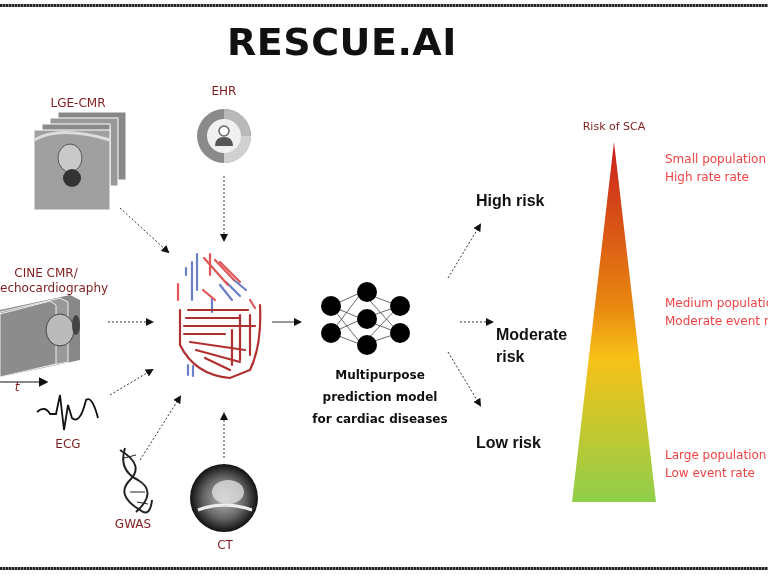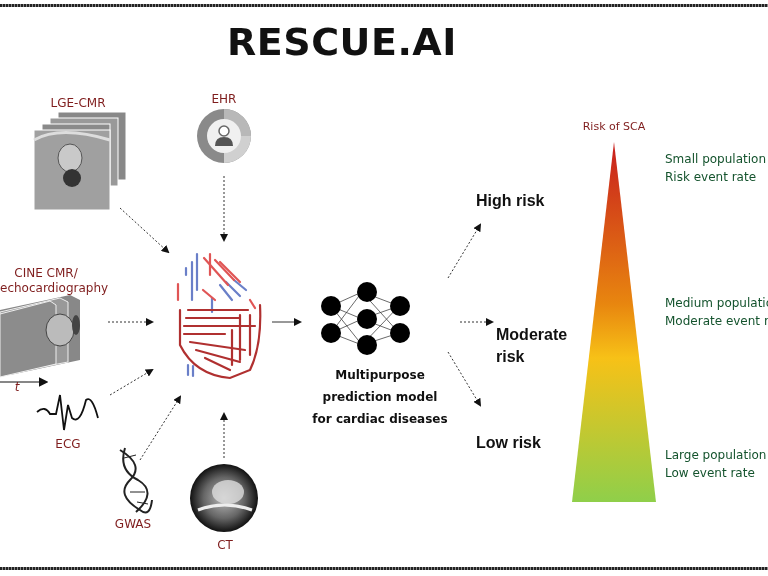--- a/index.html
+++ b/index.html
@@ -5,21 +5,21 @@
   * { margin:0; padding:0; box-sizing:border-box; }
   html, body { width:768px; height:576px; background:#fff; overflow:hidden; }
   body { position:relative; font-family:"Liberation Sans", sans-serif; color:#111; }
   .border-line { position:absolute; left:0; width:768px; height:3px;
     background:repeating-linear-gradient(90deg,#222 0 2px,#888 2px 3px); }
   .abs { position:absolute; }
   .title { left:0; width:684px; top:20px; text-align:center; font-size:38px; font-weight:bold; letter-spacing:0.5px; font-family:"DejaVu Sans", sans-serif; }
   .lbl { font-size:12px; color:#7f1d1d; text-align:center; white-space:nowrap; font-family:"DejaVu Sans", sans-serif; }
   .risk { font-size:16px; font-weight:bold; text-align:left; line-height:22px; font-family:Liberation Sans, sans-serif; }
   .model { font-size:12px; font-weight:bold; text-align:center; line-height:22px; font-family:"DejaVu Sans", sans-serif; }
-  .pop { font-size:12px; line-height:18px; color:#14532d; white-space:nowrap; font-family:"DejaVu Sans", sans-serif; }
+  .pop { font-size:12px; line-height:18px; color:#ef4444; white-space:nowrap; font-family:"DejaVu Sans", sans-serif; }
   svg { position:absolute; left:0; top:0; }
 </style>
 </head>
 <body>
 
 <div class="border-line" style="top:4px;"></div>
 <div class="border-line" style="top:567px;"></div>
 
 <div class="abs title">RESCUE.AI</div>
 
@@ -155,21 +155,21 @@
     <line x1="448" y1="278" x2="480" y2="225" marker-end="url(#ah)"></line>
     <line x1="460" y1="322" x2="492" y2="322" marker-end="url(#ah)"></line>
     <line x1="448" y1="352" x2="480" y2="405" marker-end="url(#ah)"></line>
   </g>
   <line x1="272" y1="322" x2="300" y2="322" stroke="#333" stroke-width="1" marker-end="url(#ah)"></line>
 
   <polygon points="614,142 572,502 656,502" fill="url(#pyr)"></polygon>
 </svg>
 
 <div class="abs lbl" style="left:40px; top:96px; width:76px;">LGE-CMR</div>
-<div class="abs lbl" style="left:200px; top:92px; width:48px;">EHR</div>
+<div class="abs lbl" style="left:200px; top:84px; width:48px;">EHR</div>
 <div class="abs lbl" style="left:0px; top:266px; width:92px; line-height:15px;text-align:center;">
   <div>CINE CMR/</div>
   <div>echocardiography</div>
 </div>
 <div class="abs lbl" style="left:12px; top:380px; width:10px; font-style:italic;">t</div>
 <div class="abs lbl" style="left:48px; top:437px; width:40px;">ECG</div>
 <div class="abs lbl" style="left:108px; top:517px; width:50px;">GWAS</div>
 <div class="abs lbl" style="left:210px; top:538px; width:30px;">CT</div>
 
 <div class="abs model" style="left:290px; top:364px; width:180px;">
@@ -182,21 +182,21 @@
 <div class="abs risk" style="left:496px; top:324px; width:100px;">
   <div>Moderate</div>
   <div>risk</div>
 </div>
 <div class="abs risk" style="left:476px; top:432px; width:90px;">Low risk</div>
 
 <div class="abs lbl" style="left:574px; top:120px; width:80px; font-size:11px;">Risk of SCA</div>
 
 <div class="abs pop" style="left:665px; top:150px;">
   <div>Small population</div>
-  <div>Risk event rate</div>
+  <div>High rate rate</div>
 </div>
 <div class="abs pop" style="left:665px; top:294px;">
   <div>Medium population</div>
   <div>Moderate event rate</div>
 </div>
 <div class="abs pop" style="left:665px; top:446px;">
   <div>Large population</div>
   <div>Low event rate</div>
 </div>
 

